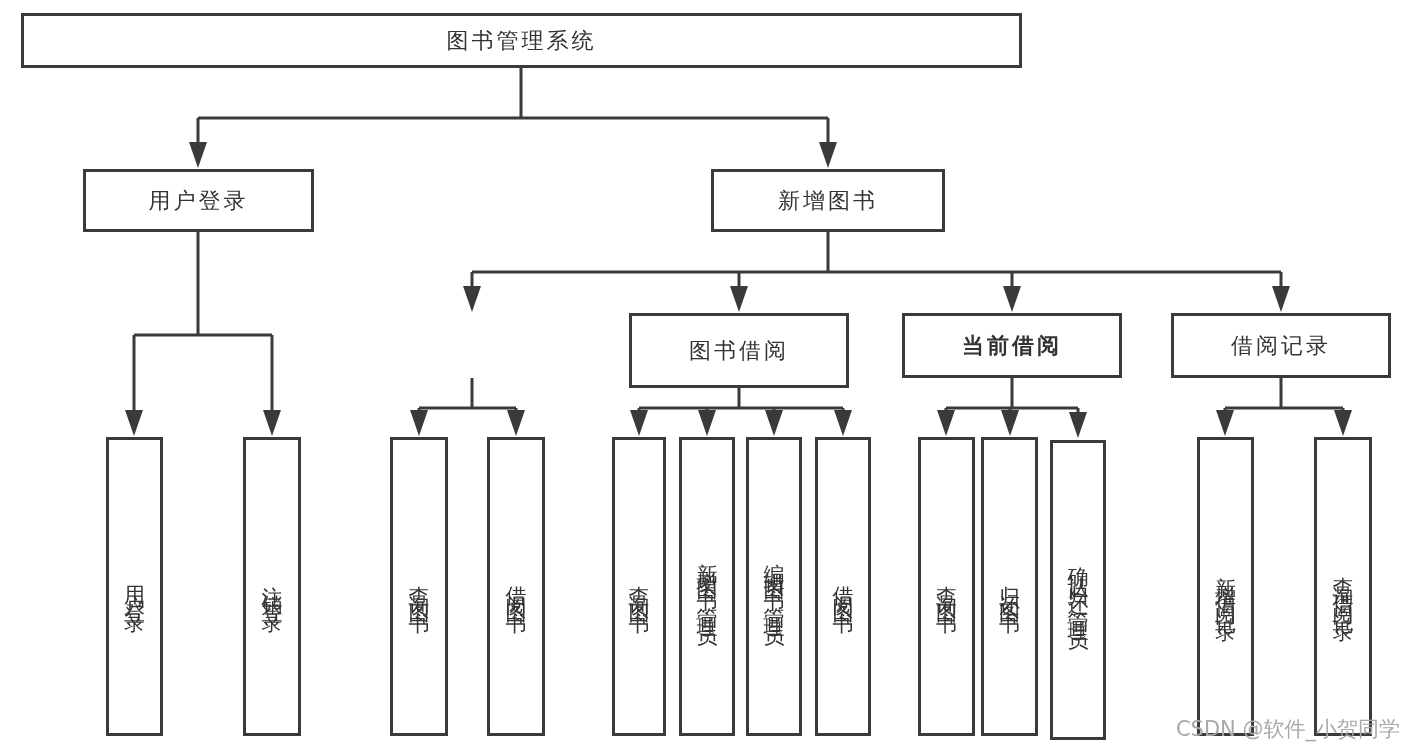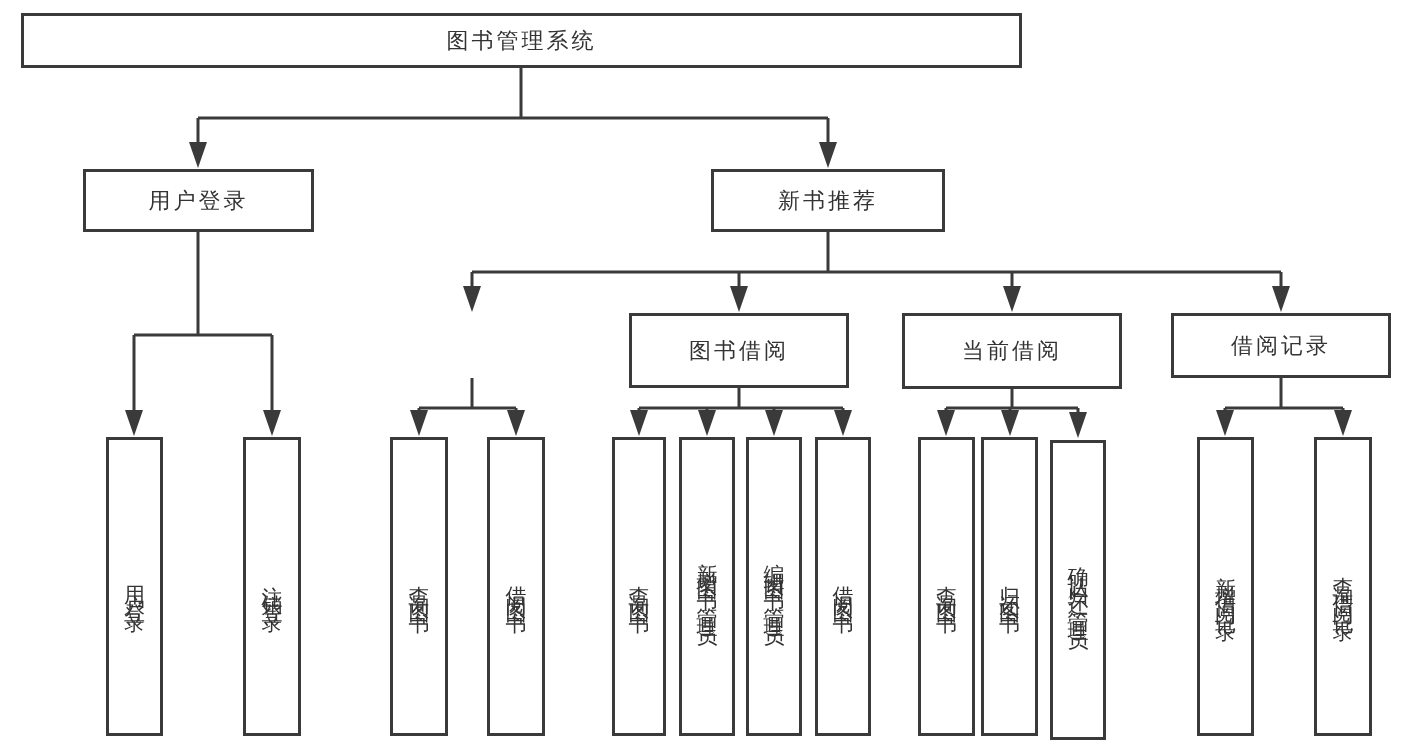--- a/index.html
+++ b/index.html
@@ -38,21 +38,21 @@
   }
 
   
   .n-root          { left: 21px;   top: 13px;  width: 1001px; height: 55px; }
   
   .n-user-login    { left: 83px;   top: 169px; width: 231px;  height: 63px; }
   .n-book-mgmt     { left: 711px;  top: 169px; width: 234px;  height: 63px; }
   
   .n-new-book      { left: 362px;  top: 313px; width: 220px;  height: 65px; }
   .n-book-borrow   { left: 629px;  top: 313px; width: 220px;  height: 75px; }
-  .n-cur-borrow    { left: 902px;  top: 313px; width: 220px;  height: 76px; }
+  .n-cur-borrow    { left: 902px;  top: 313px; width: 220px;  height: 65px; font-weight: bold; }
   .n-records       { left: 1171px; top: 313px; width: 220px;  height: 65px; }
   
   .n-a1 { left: 106px;  top: 437px; width: 57px; height: 299px; }
   .n-a2 { left: 243px;  top: 437px; width: 58px; height: 299px; }
   .n-b1 { left: 390px;  top: 437px; width: 58px; height: 299px; }
   .n-b2 { left: 487px;  top: 437px; width: 58px; height: 299px; }
   .n-c1 { left: 612px;  top: 437px; width: 54px; height: 299px; }
   .n-c2 { left: 679px;  top: 437px; width: 56px; height: 299px; }
   .n-c3 { left: 746px;  top: 437px; width: 56px; height: 299px; }
   .n-c4 { left: 815px;  top: 437px; width: 56px; height: 299px; }
@@ -123,21 +123,21 @@
     <g>
       <path d="M1281,378 V408 M1225,408 H1343 M1225,408 V414 M1343,408 V414"></path>
       <polygon points="1216,410 1234,410 1225,436"></polygon>
       <polygon points="1334,410 1352,410 1343,436"></polygon>
     </g>
   </svg>
 
   <div class="box n-root">图书管理系统</div>
 
   <div class="box n-user-login">用户登录</div>
-  <div class="box n-book-mgmt">新书推荐</div>
+  <div class="box n-book-mgmt">新增图书</div>
 
   <div class="box n-book-borrow">图书借阅</div>
   <div class="box n-cur-borrow">当前借阅</div>
   <div class="box n-records">借阅记录</div>
 
   <div class="box vbox n-a1">用户登录</div>
   <div class="box vbox n-a2">注销登录</div>
 
   <div class="box vbox n-b1">查询图书</div>
   <div class="box vbox n-b2">借阅图书</div>
@@ -147,13 +147,14 @@
   <div class="box vbox n-c3">编辑图书（管理员）</div>
   <div class="box vbox n-c4">借阅图书</div>
 
   <div class="box vbox n-d1">查询图书</div>
   <div class="box vbox n-d2">归还图书</div>
   <div class="box vbox n-d3">确认归还（管理员）</div>
 
   <div class="box vbox n-e1">新增借阅记录</div>
   <div class="box vbox n-e2">查询借阅记录</div>
 
+  <div class="watermark">CSDN @软件_小贺同学</div>
 </div>
 
 </body></html>

